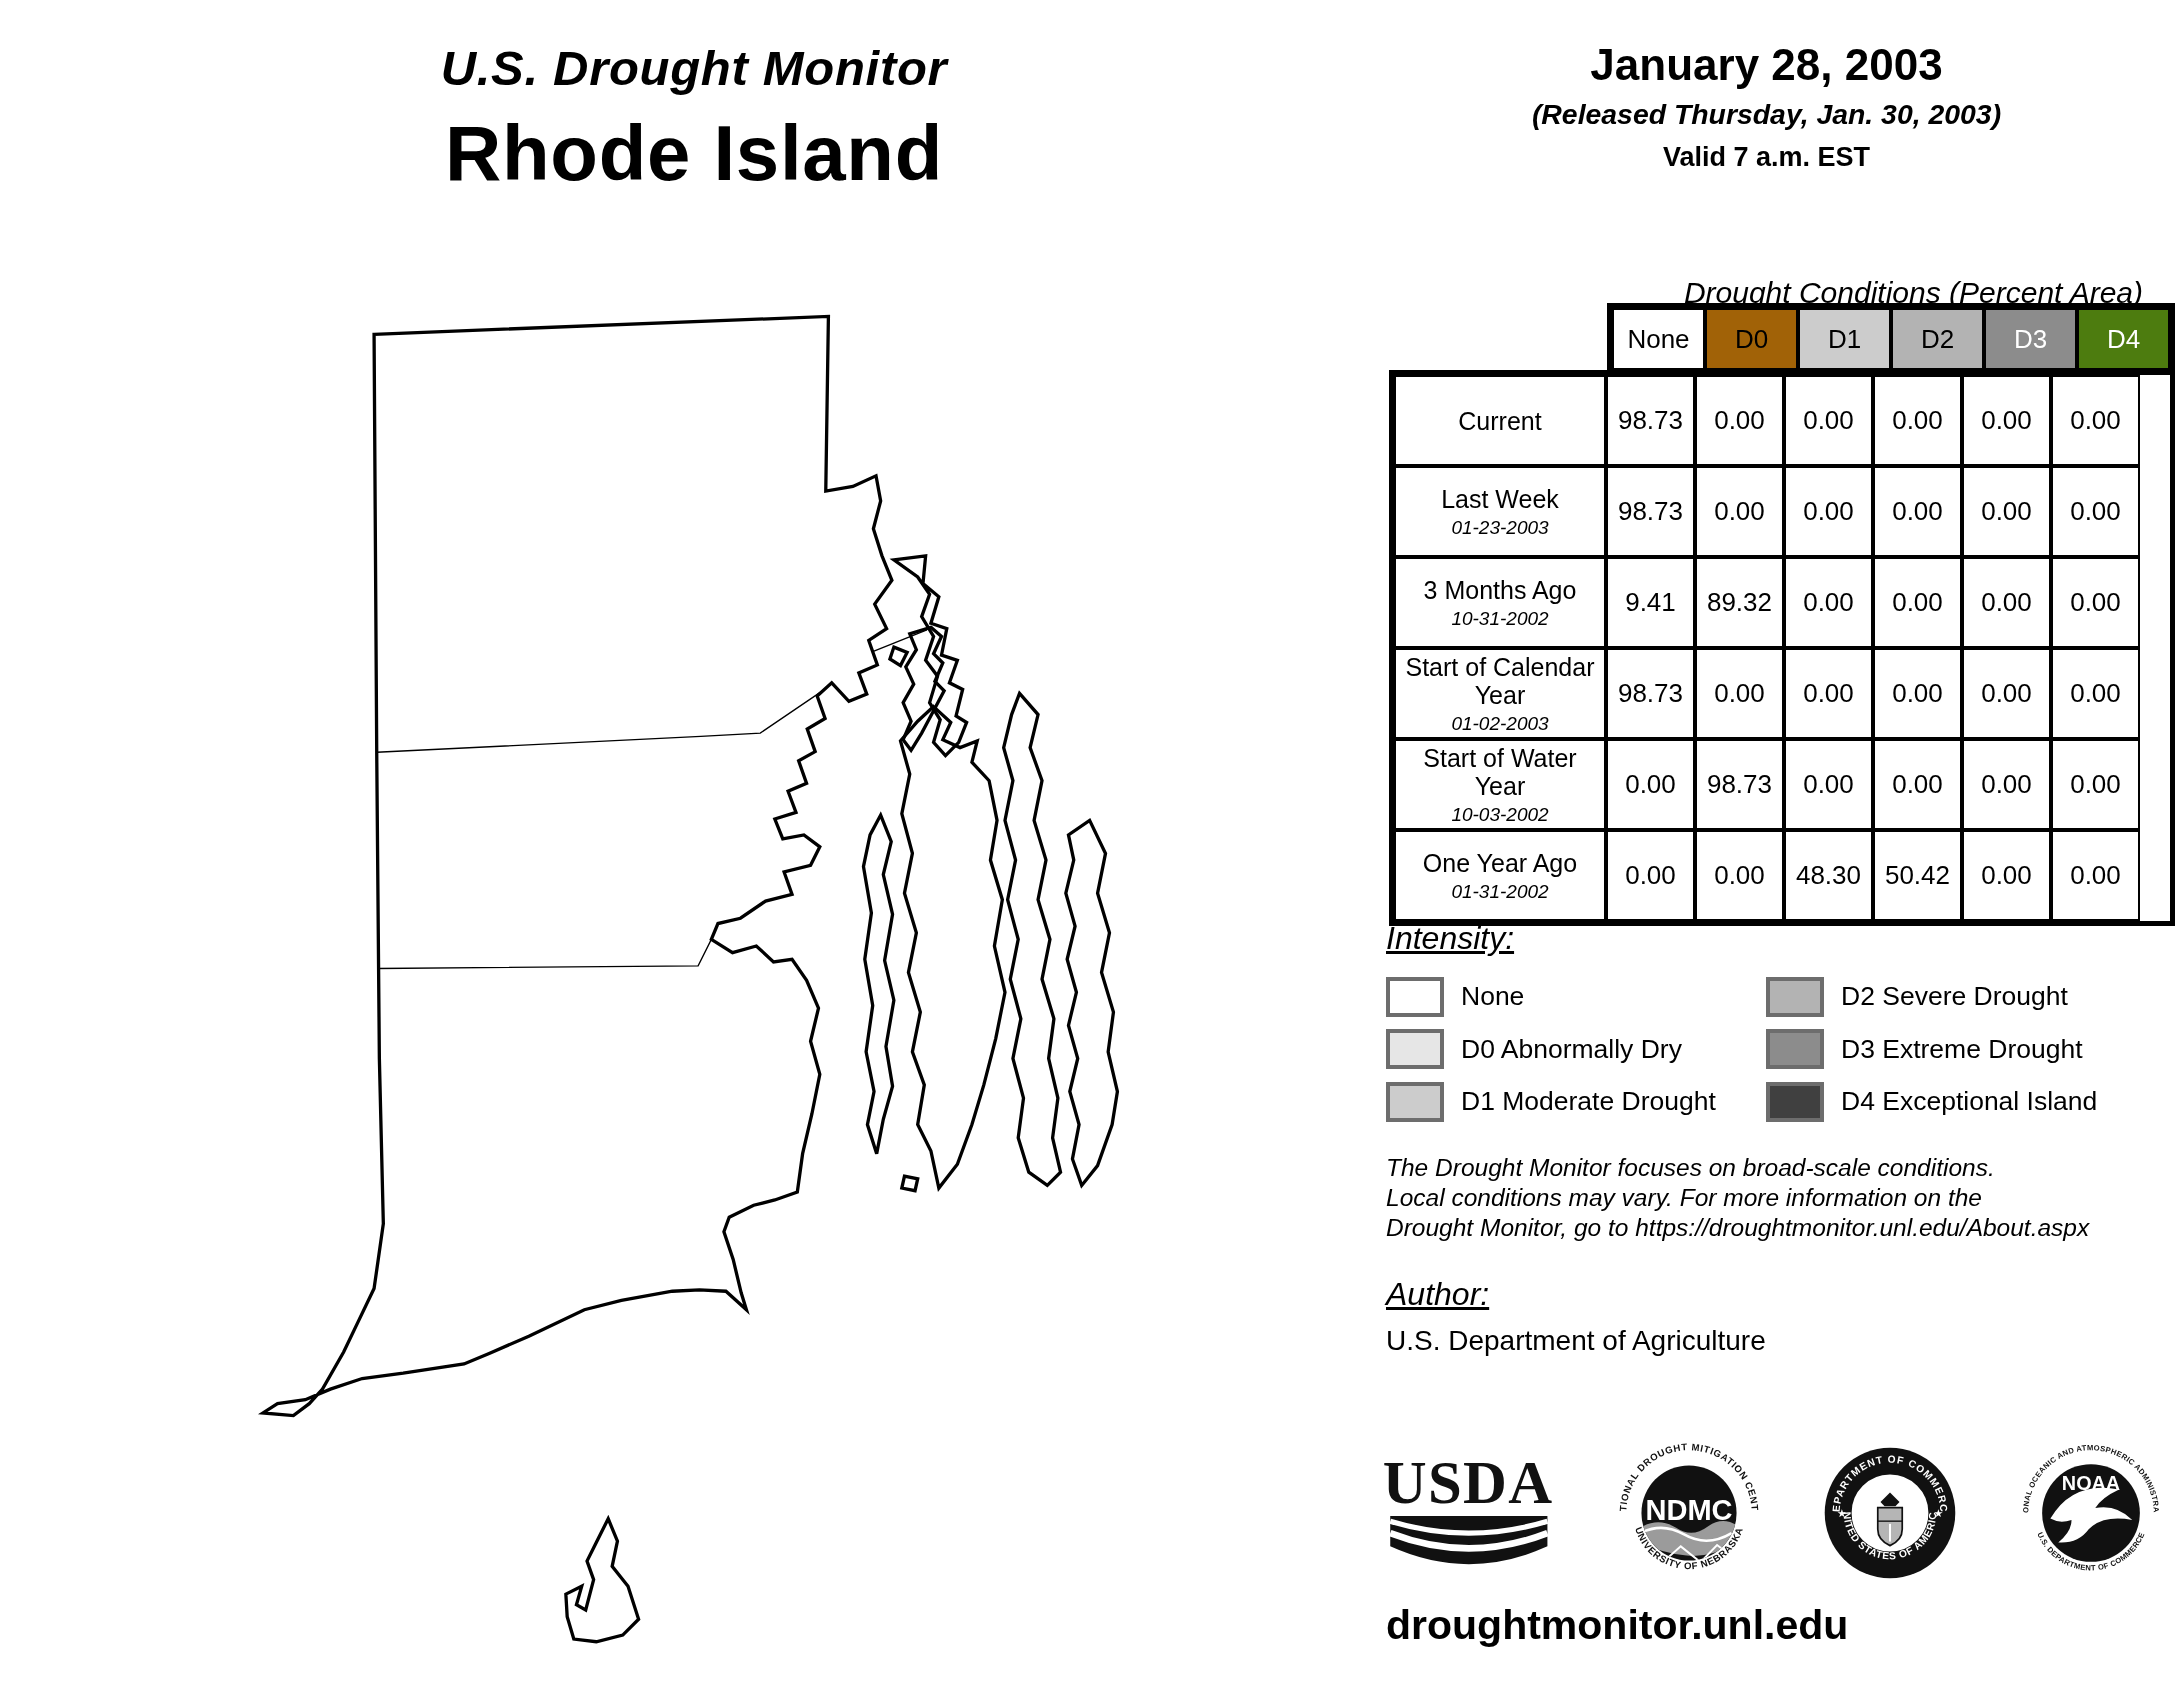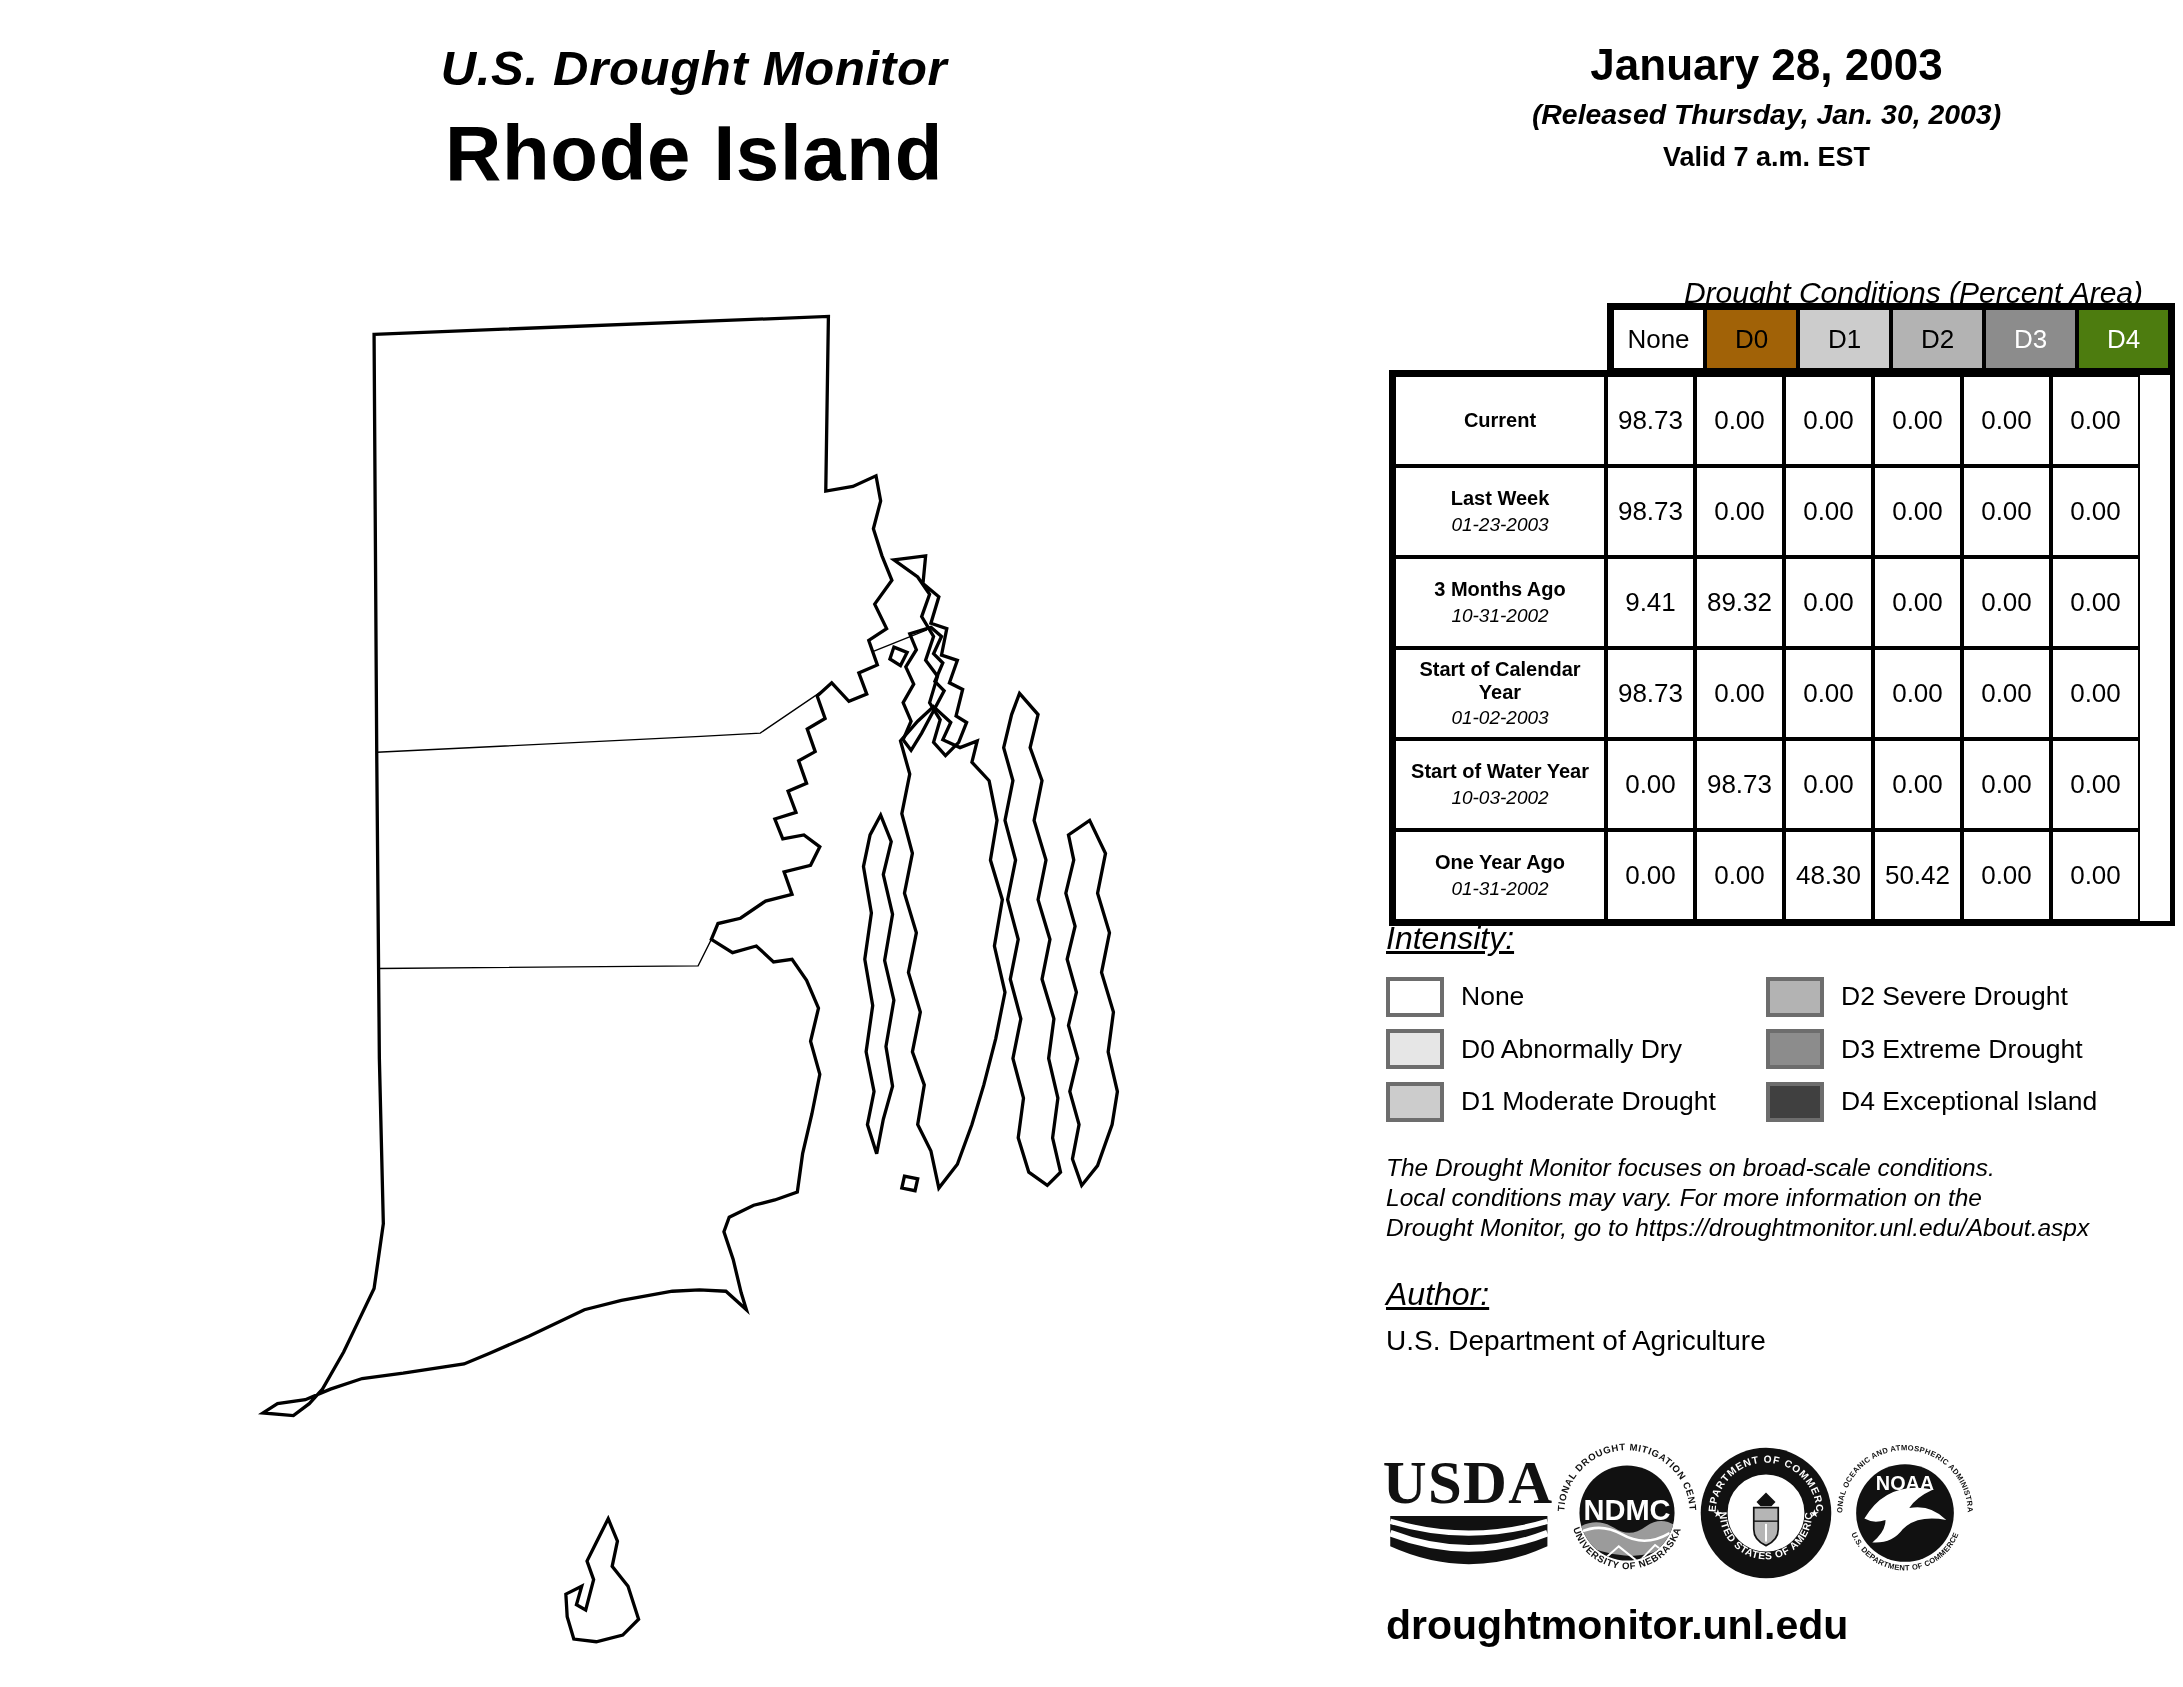--- a/index.html
+++ b/index.html
@@ -26,21 +26,21 @@
     padding-left:146px;box-sizing:border-box;font-size:30px;font-style:italic;}
   
   .tbl{position:absolute;left:1389px;top:303px;}
   .tbl-header{display:flex;margin-left:218px;border:5.3px solid #000;border-bottom:none;}
   .tbl-header .hc{width:89px;height:58px;border:2px solid #000;display:flex;
     align-items:center;justify-content:center;font-size:26px;}
   .tbl-header .hc.lt{color:#fff;}
   .tbl-body{display:grid;grid-template-columns:212px repeat(6,89px);border:5.3px solid #000;}
   .tbl-body .lc{border:2px solid #000;display:flex;flex-direction:column;align-items:center;
     justify-content:center;text-align:center;padding:2.6px 4px;box-sizing:border-box;}
-  .tbl-body .lc .lbl{font-size:20px;font-weight:bold;line-height:1.12;}
+  .tbl-body .lc .lbl{font-size:25px;font-weight:normal;line-height:1.12;}
   .tbl-body .lc .dt{font-size:19px;font-style:italic;margin-top:4px;}
   .tbl-body .vc{border:2px solid #000;display:flex;align-items:center;justify-content:center;
     font-size:26px;height:87px;box-sizing:content-box;}
   
   .legend{position:absolute;left:1386px;top:920px;width:767px;}
   .legend-heading{font-size:32px;font-style:italic;text-decoration:underline;margin-bottom:18.5px;}
   .legend-cols{display:flex;}
   .legend-col{display:flex;flex-direction:column;}
   .legend-col.c1{width:380px;}
   .legend-item{display:flex;align-items:center;margin-bottom:10.6px;height:42px;}
@@ -48,21 +48,21 @@
   .legend-label{font-size:26.5px;margin-left:17px;white-space:nowrap;}
   
   .disclaimer{position:absolute;left:1386px;top:1153px;width:774px;
     font-size:24.5px;font-style:italic;line-height:1.22;}
   .author{position:absolute;left:1386px;top:1276px;width:761px;}
   .author-heading{font-size:32px;font-style:italic;text-decoration:underline;}
   .author-name{font-size:28px;margin-top:17px;}
   .author-org{font-size:28px;margin-top:12px;}
   
   .logos{position:absolute;left:1381px;top:1442px;width:781px;display:flex;
-    align-items:center;justify-content:flex-start;}
+    align-items:center;justify-content:space-between;}
   .logo{flex:0 0 auto;}
   .ring-text{font-family:"Liberation Sans",sans-serif;font-weight:bold;}
   
   .footer-url{position:absolute;left:1386px;top:1602px;width:761px;text-align:left;
     font-size:41px;font-weight:bold;}
 </style>
 </head>
 <body>
 
 <div class="title-block">

